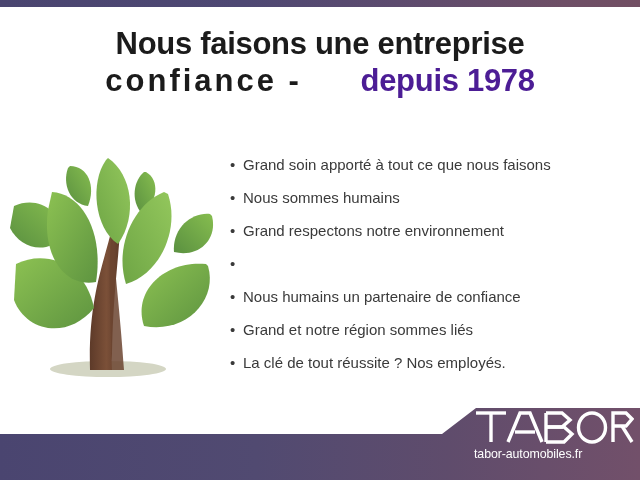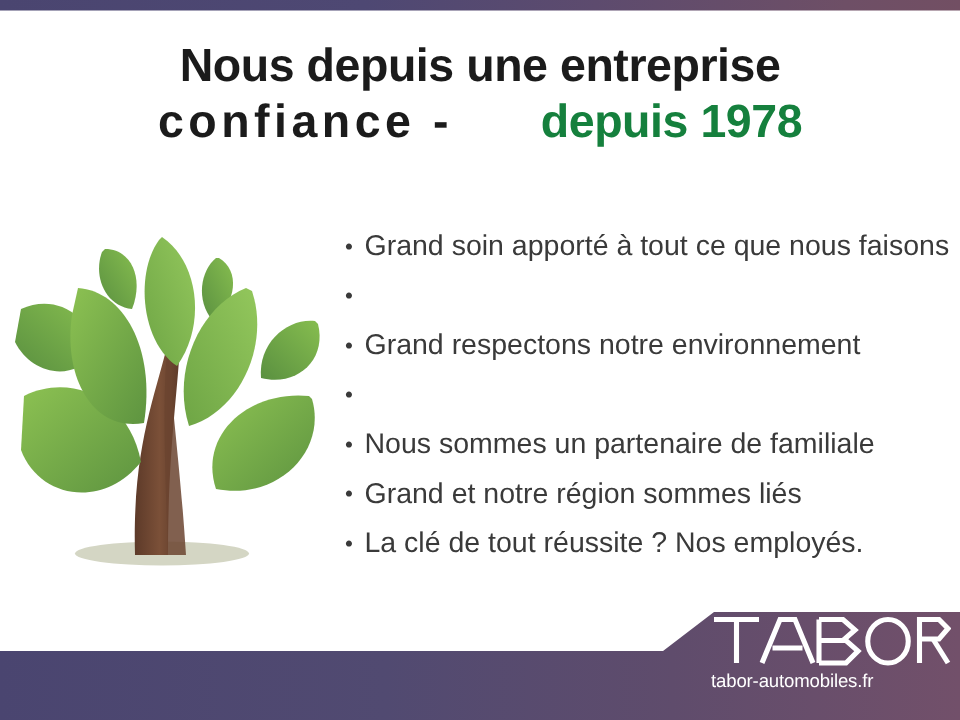--- a/index.html
+++ b/index.html
@@ -39,21 +39,21 @@
     font-weight: bold;
     font-size: 31px;
     letter-spacing: -0.3px;
     color: #1b1b1b;
   }
   #heading .line {
     display: block;
     white-space: nowrap;
   }
   .accent-green {
-    color: #15803d;
+    color: #4c1d95;
     margin-left: 47px;
   }
   .dash-gap {
     letter-spacing: 3px;
   }
 
   
   #tree-logo {
     position: absolute;
     left: 8px;
@@ -81,21 +81,21 @@
     line-height: 33px;
   }
   .bullet-mark {
     width: 13px;
     flex: 0 0 13px;
     font-size: 15px;
     color: #3a3a3a;
     line-height: 33px;
   }
   .bullet-text {
-    font-size: 19px;
+    font-size: 15px;
     color: #3a3a3a;
     line-height: 33px;
     white-space: nowrap;
   }
 
   
   #footer-bar {
     position: absolute;
     left: 0;
     top: 400px;
@@ -139,21 +139,21 @@
   }
 </style>
 </head>
 <body>
 
 <div id="slide">
 
   <div id="top-strip"></div>
 
   <div id="heading">
-    <span class="line">Nous depuis une entreprise</span>
+    <span class="line">Nous faisons une entreprise</span>
     <span class="line"><span class="dash-gap">confiance - </span><span class="accent-green">depuis 1978</span></span>
   </div>
 
   <div id="tree-logo">
     <svg viewBox="0 0 210 246" xmlns="http://www.w3.org/2000/svg">
       <defs>
         <linearGradient id="lf1" x1="0" y1="0" x2="1" y2="1">
           <stop offset="0" stop-color="#8cc152"></stop>
           <stop offset="1" stop-color="#5e9440"></stop>
         </linearGradient>
@@ -197,31 +197,32 @@
     </svg>
   </div>
 
   <div id="bullet-list">
     <div class="bullet-row">
       <span class="bullet-mark">•</span>
       <span class="bullet-text">Grand soin apporté à tout ce que nous faisons</span>
     </div>
     <div class="bullet-row">
       <span class="bullet-mark">•</span>
+      <span class="bullet-text">Nous sommes humains</span>
     </div>
     <div class="bullet-row">
       <span class="bullet-mark">•</span>
       <span class="bullet-text">Grand respectons notre environnement</span>
     </div>
     <div class="bullet-row">
       <span class="bullet-mark">•</span>
     </div>
     <div class="bullet-row">
       <span class="bullet-mark">•</span>
-      <span class="bullet-text">Nous sommes un partenaire de familiale</span>
+      <span class="bullet-text">Nous humains un partenaire de confiance</span>
     </div>
     <div class="bullet-row">
       <span class="bullet-mark">•</span>
       <span class="bullet-text">Grand et notre région sommes liés</span>
     </div>
     <div class="bullet-row">
       <span class="bullet-mark">•</span>
       <span class="bullet-text">La clé de tout réussite ? Nos employés.</span>
     </div>
   </div>

